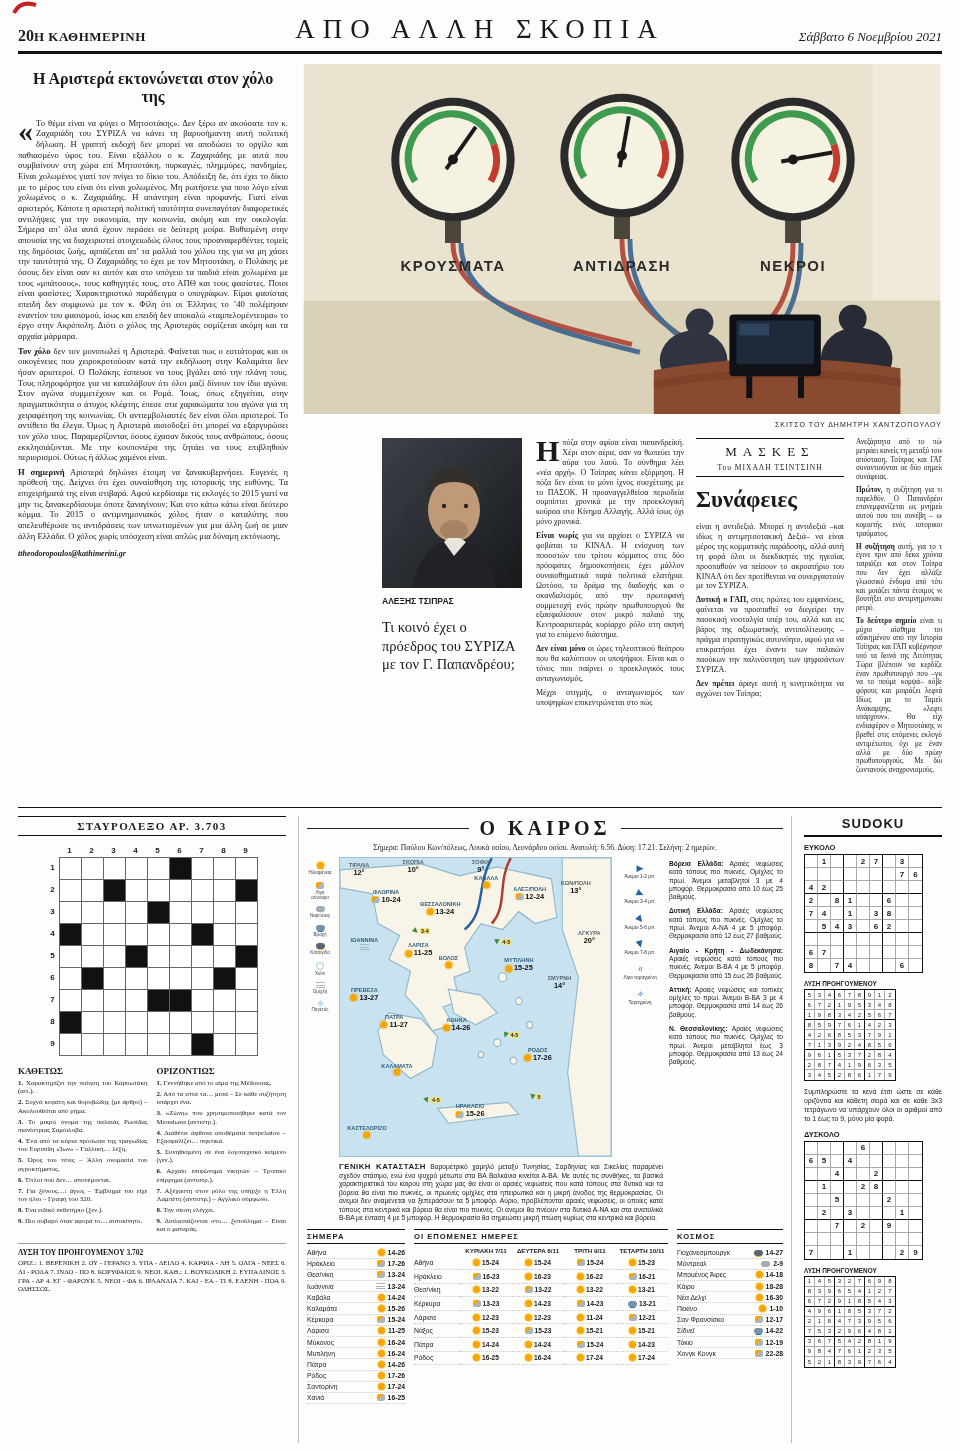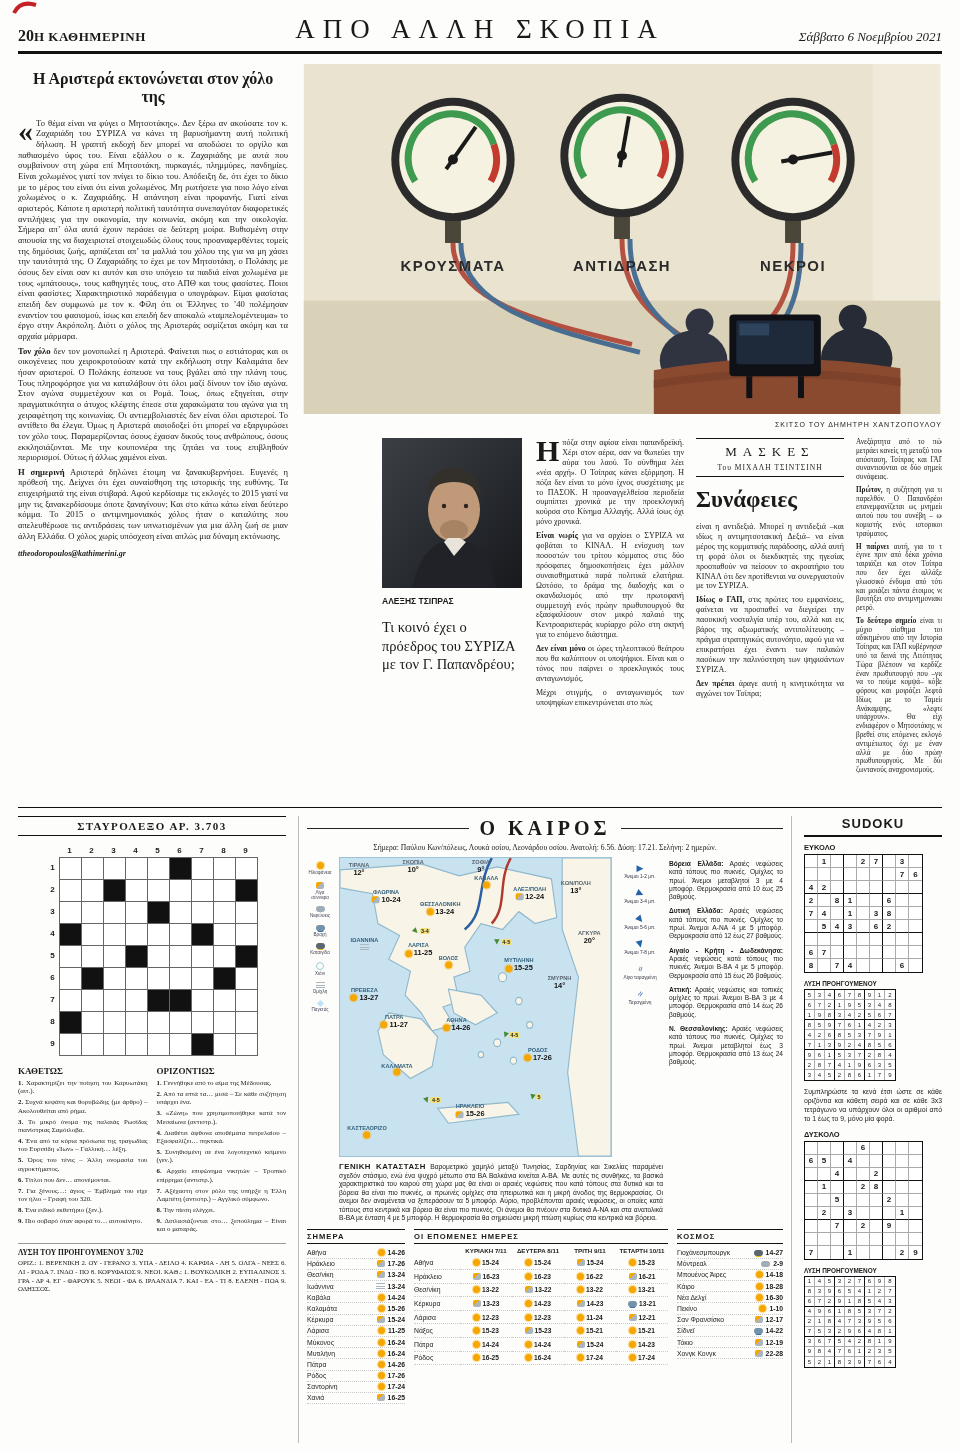--- a/index.html
+++ b/index.html
@@ -264,29 +264,29 @@
           </div>
 
         <div class="art-col">
           <div class="maskes-head">
             <div class="maskes-title">ΜΑΣΚΕΣ</div>
             <div class="maskes-byline">Του ΜΙΧΑΛΗ ΤΣΙΝΤΣΙΝΗ</div>
           </div>
           <h3 class="maskes-headline">Συνάφειες</h3>
           <div id="maskes-col2-body">
               <p class="btxt">είναι η αντιδεξιά. Μπορεί η αντιδεξιά –και ιδίως η αντιμητσοτακική Δεξιά– να είναι μέρος της κομματικής παράδοσης, αλλά αυτή τη φορά όλοι οι διεκδικητές της ηγεσίας προσπαθούν να πείσουν το ακροατήριο του ΚΙΝΑΛ ότι δεν προτίθενται να συνεργαστούν με τον ΣΥΡΙΖΑ.</p>
-              <p class="btxt"><b>Ιδίως ο ΓΑΠ,</b> στις πρώτες του εμφανίσεις, φαίνεται να προσπαθεί να διεγείρει την πασοκική νοσταλγία υπέρ του, αλλά και εις βάρος της αξιωματικής αντιπολίτευσης – πράγμα στρατηγικώς αυτονόητο, αφού για να επικρατήσει έχει έναντι των παλαιών πασόκων την παλινόστηση των ψηφισάντων ΣΥΡΙΖΑ.</p>
+              <p class="btxt"><b>Δυτική ο ΓΑΠ,</b> στις πρώτες του εμφανίσεις, φαίνεται να προσπαθεί να διεγείρει την πασοκική νοσταλγία υπέρ του, αλλά και εις βάρος της αξιωματικής αντιπολίτευσης – πράγμα στρατηγικώς αυτονόητο, αφού για να επικρατήσει έχει έναντι των παλαιών πασόκων την παλινόστηση των ψηφισάντων ΣΥΡΙΖΑ.</p>
               <p class="btxt"><b>Δεν πρέπει</b> άραγε αυτή η κινητικότητα να αγχώνει τον Τσίπρα;</p>
             </div>
         </div>
 
         <div class="art-col narrow" id="maskes-col3">
             <p class="btxt">Ανεξάρτητα από το πώς μετράει κανείς τη μεταξύ τους απόσταση, Τσίπρας και ΓΑΠ συναντιούνται σε δύο σημεία συνάφειας.</p>
             <p class="btxt"><b>Πρώτον,</b> η συζήτηση για το παρελθόν. Ο Παπανδρέου επανεμφανίζεται ως μνημείο αυτού που του συνέβη – ως κομιστής ενός ιστορικού τραύματος.</p>
-            <p class="btxt"><b>Η παίρνει</b> αυτή, για το τι έγινε πριν από δέκα χρόνια, ταιριάζει και στον Τσίπρα, που δεν έχει αλλάξει γλωσσικό ένδυμα από τότε και μοιάζει πάντα έτοιμος να βουτήξει στο αντιμνημονιακό ρετρό.</p>
+            <p class="btxt"><b>Η συζήτηση</b> αυτή, για το τι έγινε πριν από δέκα χρόνια, ταιριάζει και στον Τσίπρα, που δεν έχει αλλάξει γλωσσικό ένδυμα από τότε και μοιάζει πάντα έτοιμος να βουτήξει στο αντιμνημονιακό ρετρό.</p>
             <p class="btxt"><b>Το δεύτερο σημείο</b> είναι το μύχιο αίσθημα του αδικημένου από την Ιστορία. Τσίπρας και ΓΑΠ κυβέρνησαν υπό τα δεινά της Λιτότητας. Τώρα βλέπουν να κερδίζει έναν πρωθυπουργό που –για να το πούμε κομψά– κόβει φόρους και μοιράζει λεφτά. Ιδίως με το Ταμείο Ανάκαμψης, «λεφτά υπάρχουν». Θα είχε ενδιαφέρον ο Μητσοτάκης να βρεθεί στις επόμενες εκλογές αντιμέτωπος όχι με έναν, αλλά με δύο πρώην πρωθυπουργούς. Με δύο ζωντανούς αναχρονισμούς.</p>
           </div>
       </div>
     </div>
   </div>
 
   <div class="bottom-band">
 
     <section class="xword">
       <div class="xw-title">ΣΤΑΥΡΟΛΕΞΟ ΑΡ. 3.703</div>

